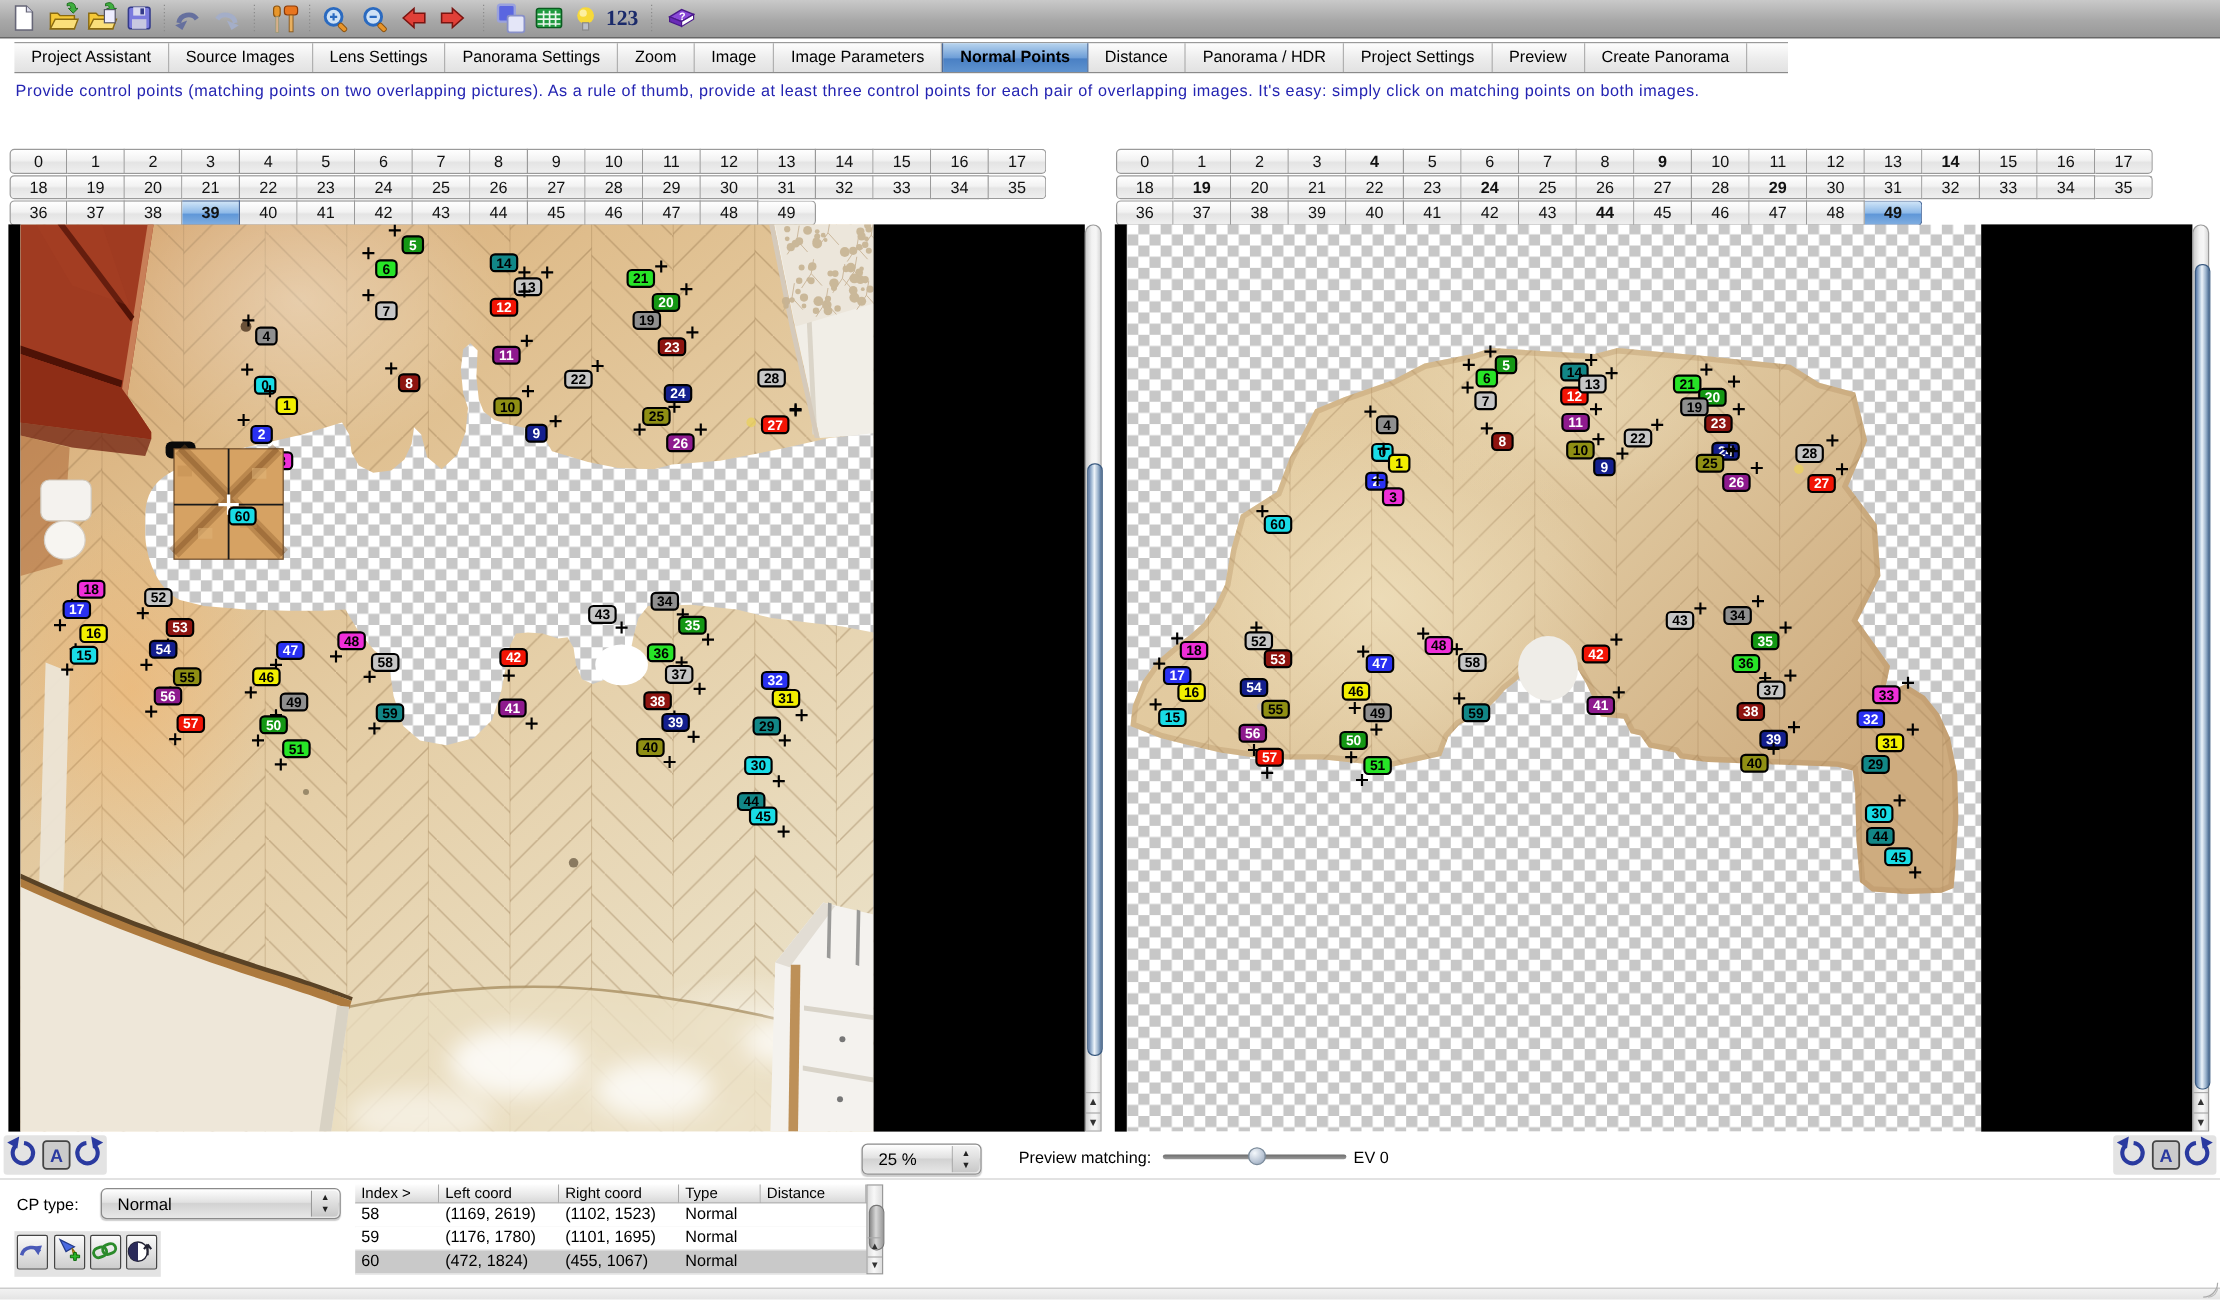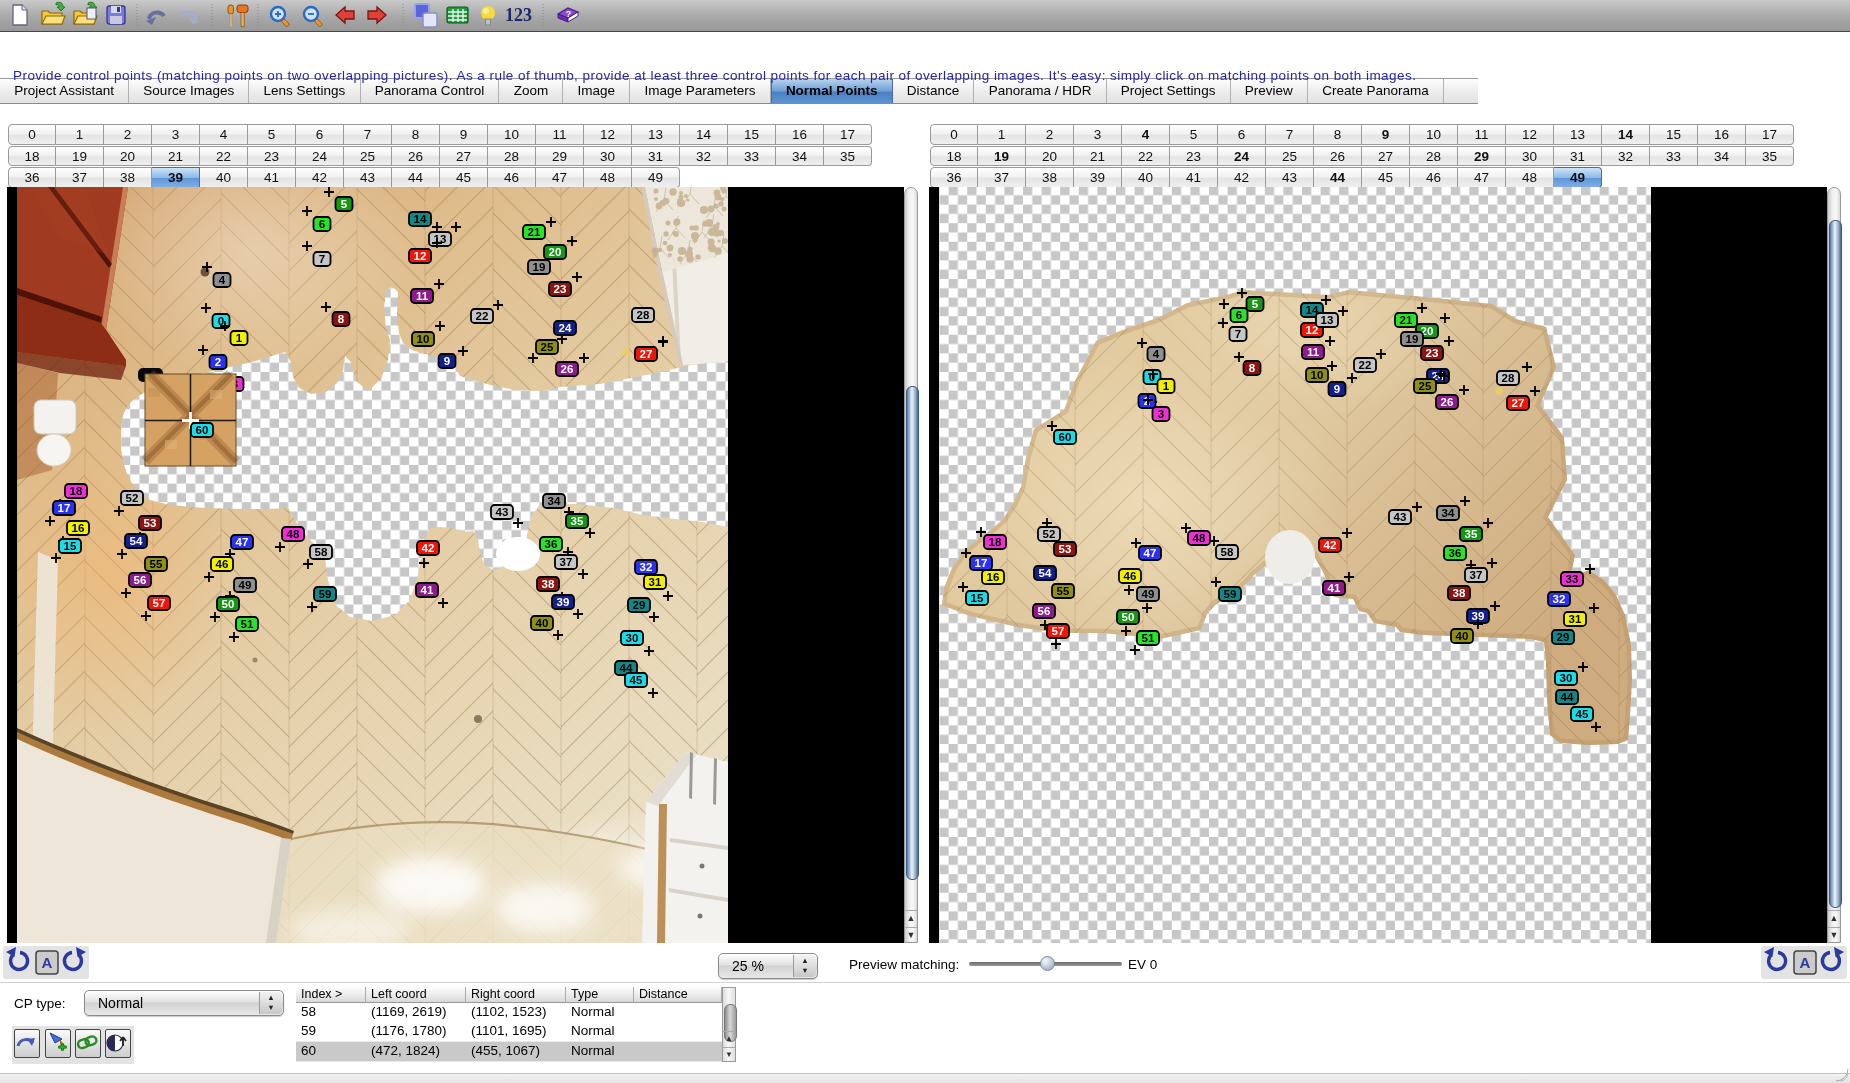--- a/index.html
+++ b/index.html
@@ -1,20 +1,20 @@
 <!DOCTYPE html>
 <html><head><meta charset="utf-8"><style>
 * { margin:0; padding:0; }
 body { width:1850px; height:1083px; position:relative; overflow:hidden;
   font-family:"Liberation Sans", sans-serif; background:#fff; }
 #toolbar { position:absolute; left:0; top:0; width:1850px; height:31px;
   background:linear-gradient(#c9c9c9,#a8a8a8 55%,#989898); border-bottom:1.5px solid #484848; }
-#tabbar { position:absolute; left:0; top:35px; width:1478px; height:23.5px; display:flex;
+#tabbar { position:absolute; left:12px; top:35px; width:1478px; height:23.5px; display:flex;
   border-top:1px solid #9a9a9a; border-bottom:1px solid #8a8a8a;
-  background:linear-gradient(#fdfdfd,#ececec 55%,#e2e2e2);margin-top:43px; }
+  background:linear-gradient(#fdfdfd,#ececec 55%,#e2e2e2); }
 .tab { flex:1 1 auto; text-align:center; font-size:13.5px; color:#000; line-height:23px;
   border-right:1px solid #b0b0b0; white-space:nowrap; overflow:hidden; }
 .tab.tsel { background:linear-gradient(#b8d4ee,#6f9fd8 50%,#4a80c4 55%,#5f93cf);
   border-left:1px solid #4a6a9a; border-right:1px solid #4a6a9a; font-weight:bold;}
 #helptext { position:absolute; left:13px; top:68px; font-size:13.5px; color:#2424b2; letter-spacing:0.45px; }
 .grow { position:absolute; display:flex; height:20.5px; }
 .gc { width:48px; box-sizing:border-box; border:1px solid #9a9a9a; border-left:none;
   background:linear-gradient(#ffffff,#f2f2f2 45%,#e4e4e4 55%,#efefef);
   text-align:center; font-size:13.5px; line-height:19px; color:#111; }
 .gf { border-left:1px solid #9a9a9a; border-radius:4px 0 0 4px; }
@@ -101,21 +101,21 @@
       <path d="M2 8 L12 2 L22 6 L12 12 Z" fill="#8a4ad8" stroke="#4a1a8a" stroke-width="1.2"></path>
       <path d="M2 8 L2 12 L12 16 L12 12 Z" fill="#6a2ab8" stroke="#4a1a8a" stroke-width="1"></path>
       <path d="M22 6 L22 10 L12 16 L12 12 Z" fill="#fff" stroke="#4a1a8a" stroke-width="1"></path>
       <text x="12.5" y="10.5" font-size="9" font-weight="bold" fill="#fff" text-anchor="middle">?</text>
     </g>
   </svg>
 <div id="tabbar">
     <div class="tab">Project Assistant</div>
     <div class="tab">Source Images</div>
     <div class="tab">Lens Settings</div>
-    <div class="tab">Panorama Control</div>
+    <div class="tab">Panorama Settings</div>
     <div class="tab">Zoom</div>
     <div class="tab">Image</div>
     <div class="tab">Image Parameters</div>
     <div class="tab tsel">Normal Points</div>
     <div class="tab">Distance</div>
     <div class="tab">Panorama / HDR</div>
     <div class="tab">Project Settings</div>
     <div class="tab">Preview</div>
     <div class="tab">Create Panorama</div>
     <div class="tab" style="flex:0 0 34px;border-right:none"></div>

